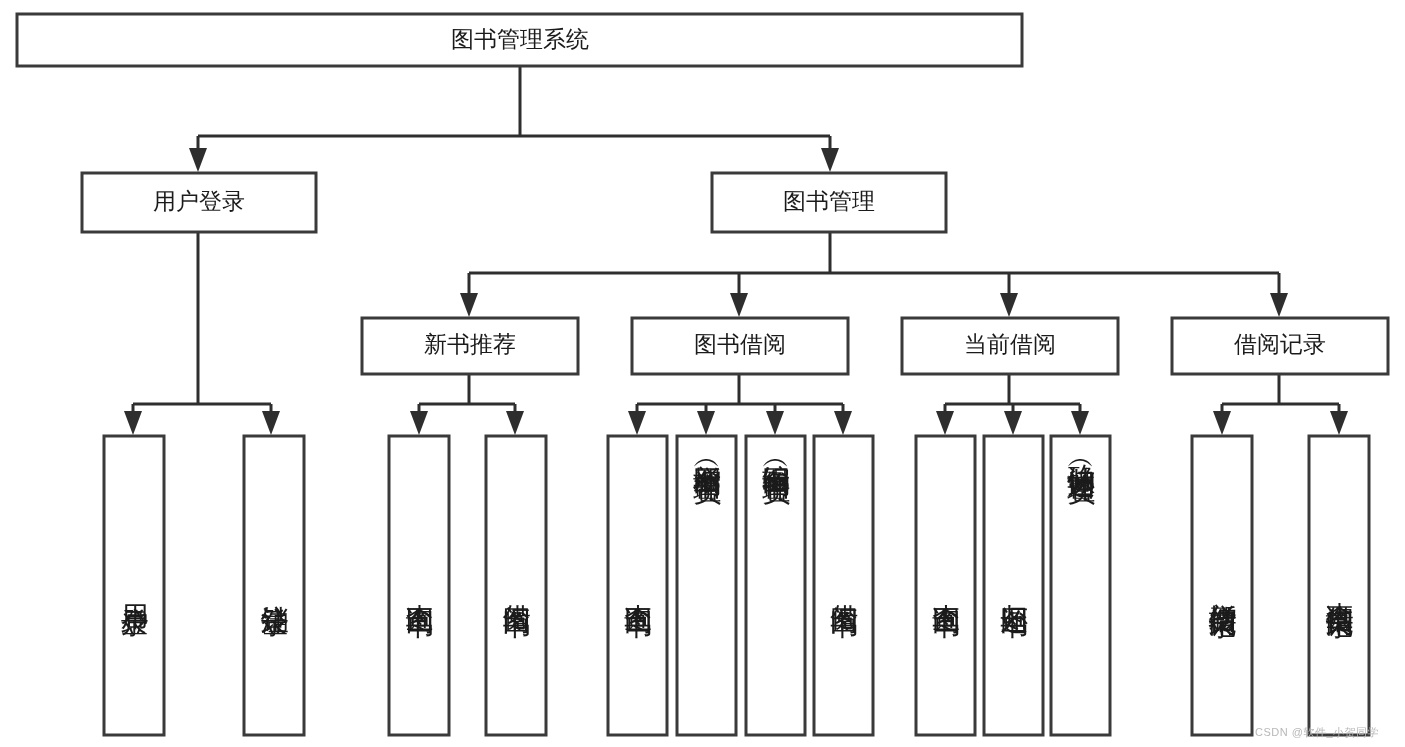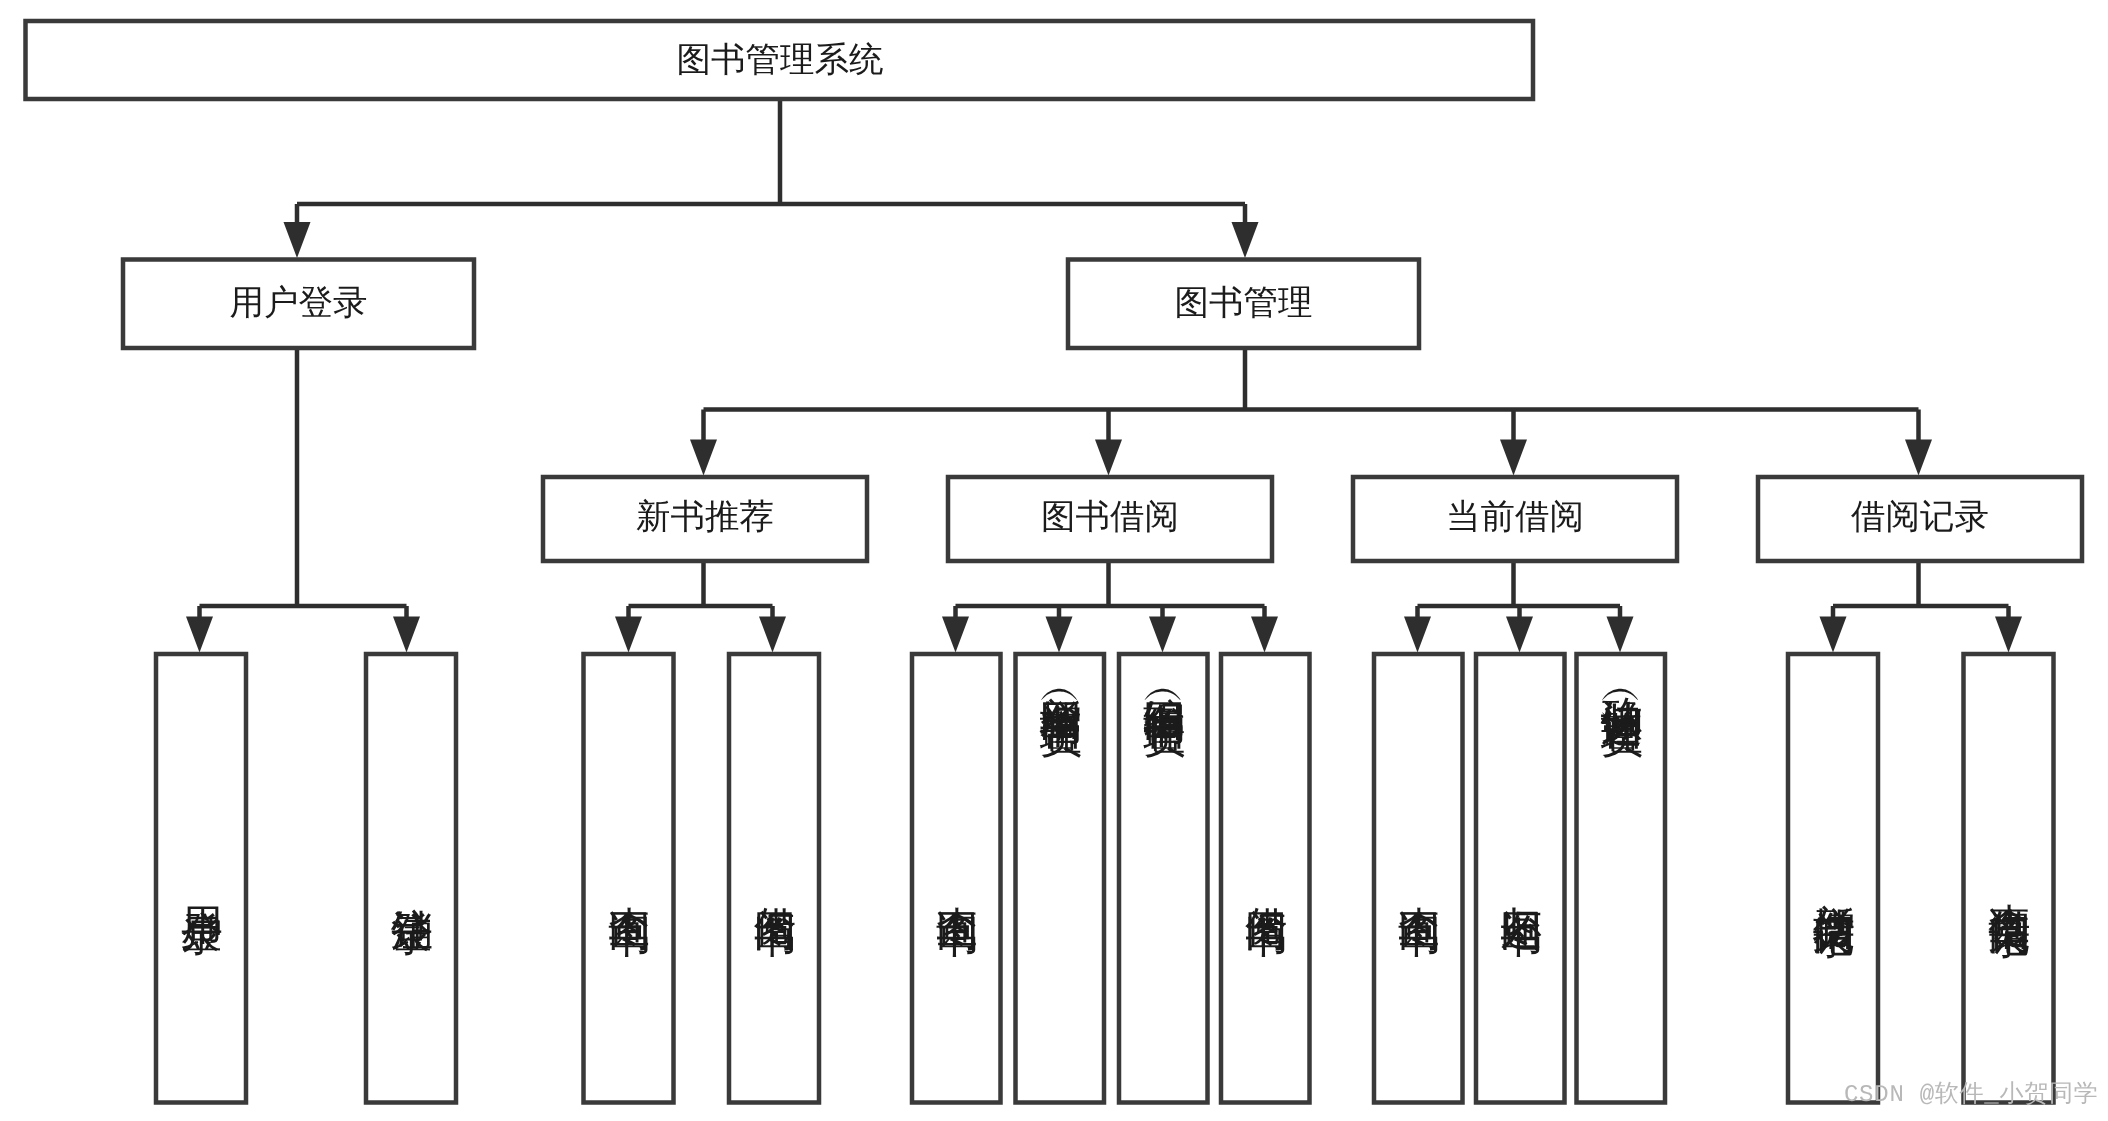--- a/index.html
+++ b/index.html
@@ -43,24 +43,24 @@
     stroke: #2e2e2e;
     stroke-width: 3;
     fill: none;
   }
   .arrow-head {
     fill: #2e2e2e;
     stroke: none;
   }
   .watermark-text {
     position: absolute;
-    right: 6px;
+    right: 26px;
     bottom: 7px;
-    font-family: Liberation Mono, monospace;
-    font-size: 16px;
+    font-family: Liberation Sans, sans-serif;
+    font-size: 11px;
     color: #b8b8b8;
     letter-spacing: 0.5px;
     white-space: nowrap;
     pointer-events: none;
   }
 </style>
 </head>
 <body>
 
 <div id="diagram-root">

